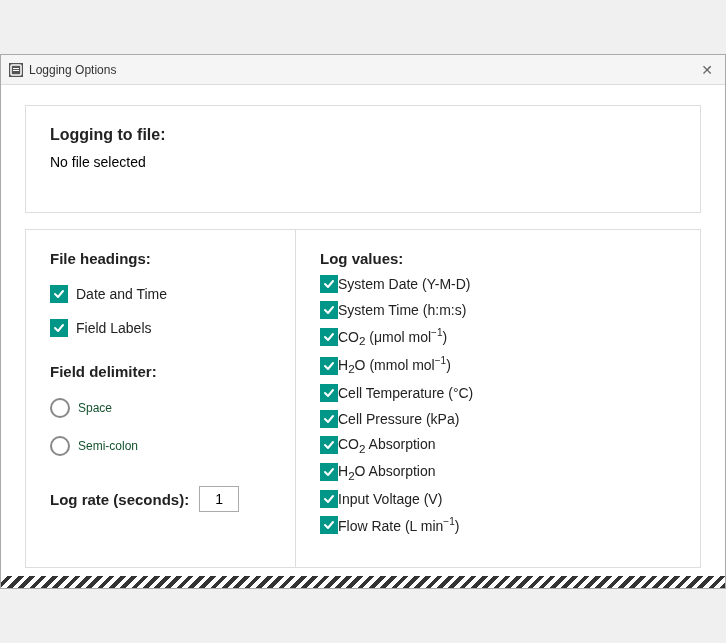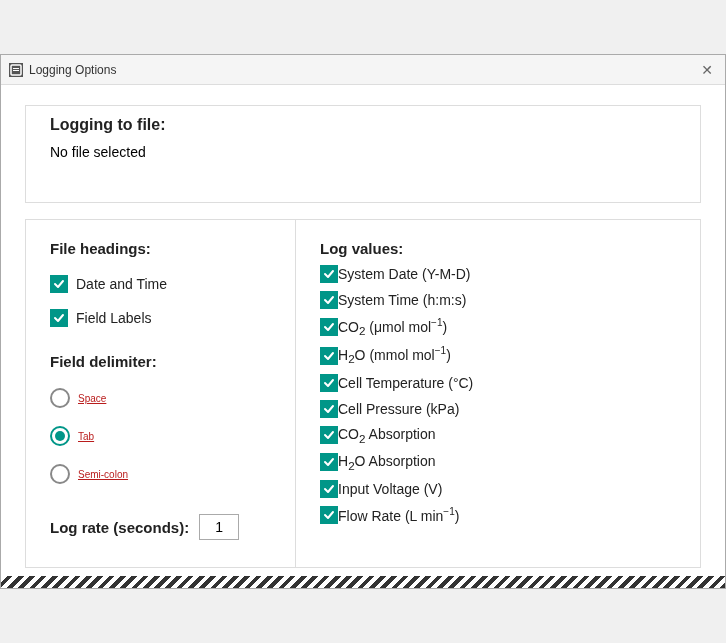--- a/index.html
+++ b/index.html
@@ -68,21 +68,21 @@
       flex: 1;
       display: flex;
       flex-direction: column;
       padding: 20px 24px;
       overflow: hidden;
     }
 
     .top-section {
       background: #fff;
       border: 1px solid #ddd;
-      padding: 10px 24px 24px;
+      padding: 20px 24px 24px;
       margin-bottom: 16px;
     }
 
     .section-title {
       font-size: 16px;
       font-weight: bold;
       color: #222;
       margin-bottom: 10px;
     }
 
@@ -206,23 +206,22 @@
     }
     .radio-custom.selected::after {
       content: '';
       width: 10px;
       height: 10px;
       border-radius: 50%;
       background: #009688;
     }
 
     .radio-label {
-      font-size: 10px;
-      color: #b91c1c;
-      text-decoration: underline;
+      font-size: 12px;
+      color: #14532d;
     }
 
     .log-rate-row {
       display: flex;
       align-items: center;
       gap: 10px;
       margin-top: 12px;
     }
 
     .log-rate-label {
@@ -319,24 +318,20 @@
           <span class="checkbox-label">Field Labels</span>
         </div>
 
         <div class="delimiter-title">Field delimiter:</div>
 
         <div class="radio-row">
           <div class="radio-custom"></div>
           <span class="radio-label">Space</span>
         </div>
 
-        <div class="radio-row">
-          <div class="radio-custom selected"></div>
-          <span class="radio-label">Tab</span>
-        </div>
 
         <div class="radio-row">
           <div class="radio-custom"></div>
           <span class="radio-label">Semi-colon</span>
         </div>
 
         <div class="log-rate-row">
           <span class="log-rate-label">Log rate (seconds):</span>
           <input class="log-rate-input" type="text" value="1" style="">
         </div>

